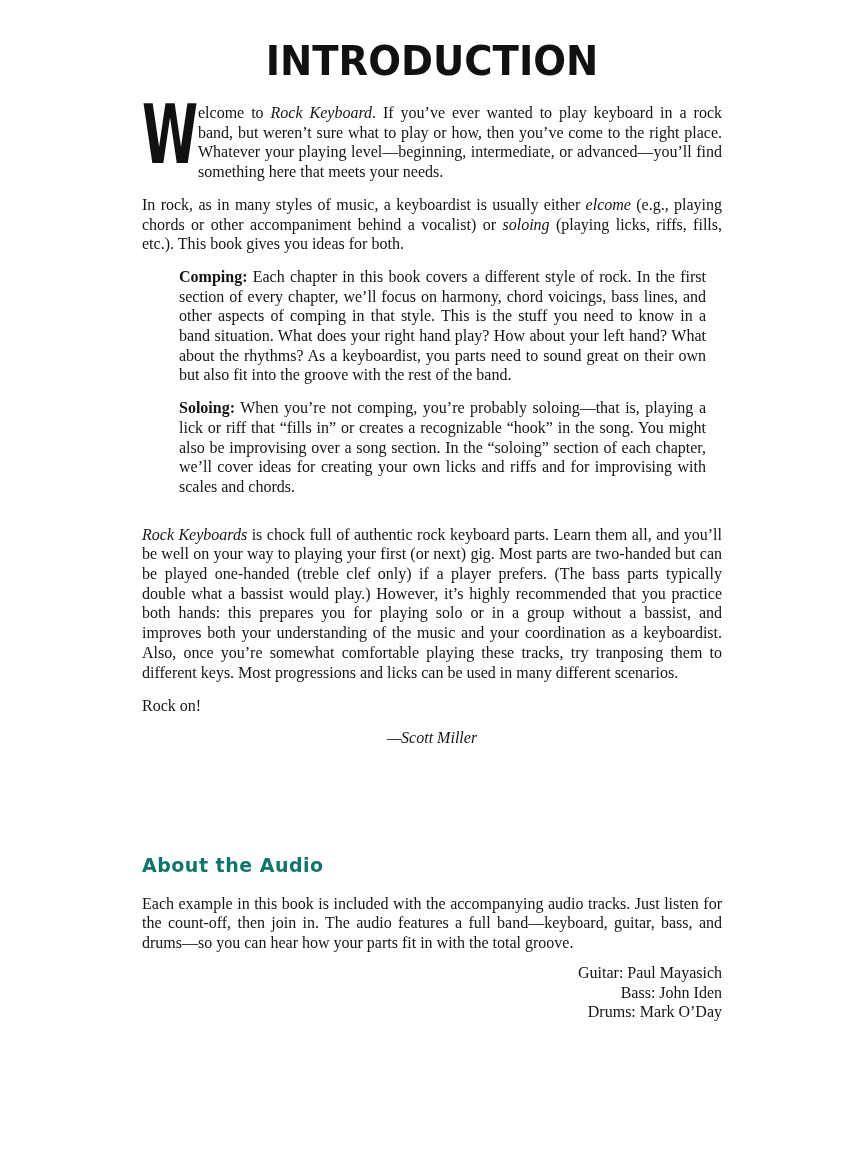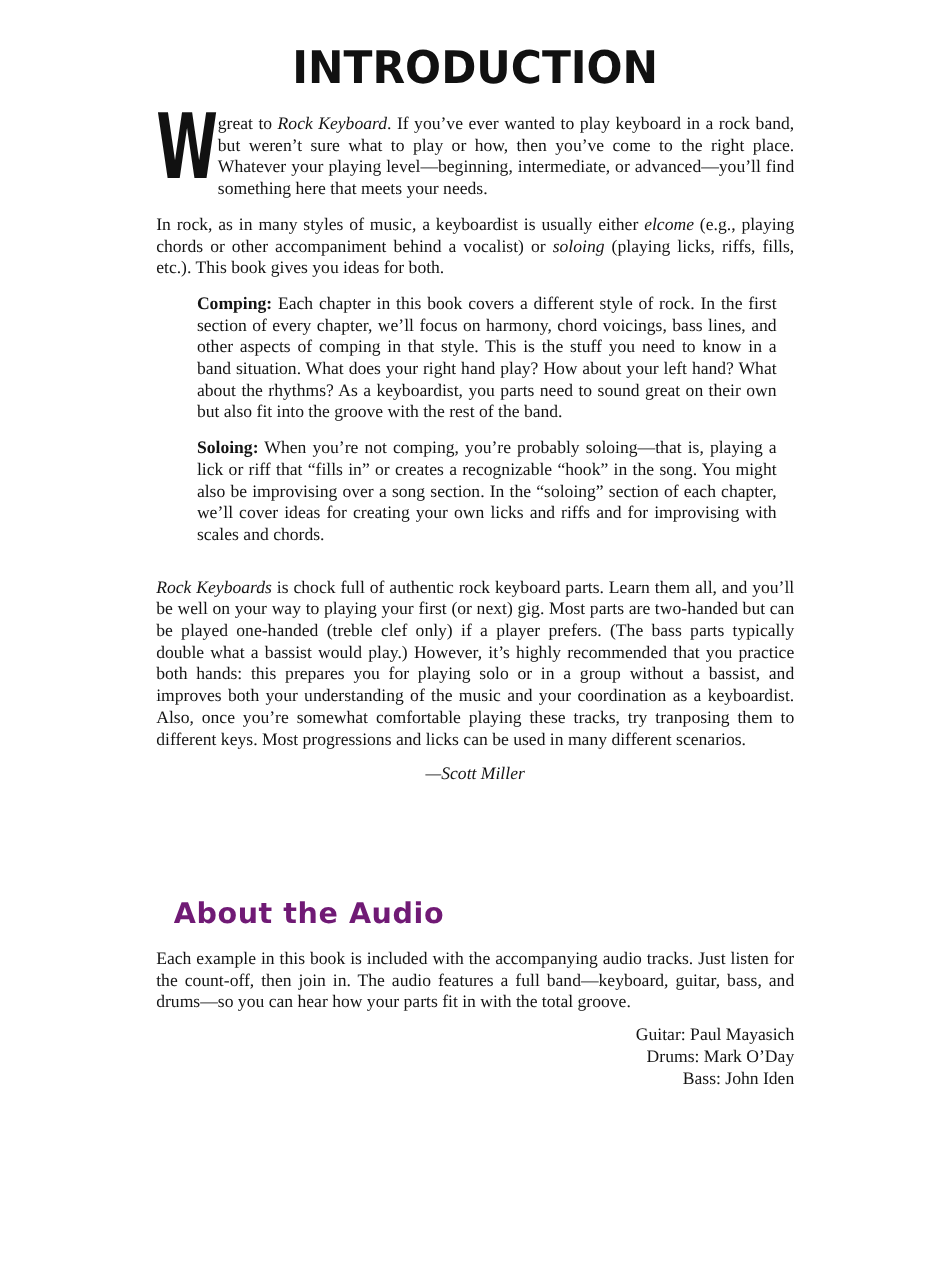--- a/index.html
+++ b/index.html
@@ -54,73 +54,74 @@
     font-size: 82px;
     line-height: normal;
     color: #111111;
     transform: scaleX(0.62);
     transform-origin: 0 0;
   }
   .about { margin-top: 102px; }
   .about-heading {
     font-family: "DejaVu Sans", "Liberation Sans", sans-serif;
     font-weight: bold;
-    font-size: 26px;
+    font-size: 19px;
     line-height: 30px;
     letter-spacing: 0.5px;
-    margin: 16px;
-    color: #701a75;
+    margin: 0;
+    color: #0f766e;
   }
   .about-body { margin-top: 14px; }
   .credits { margin: 10px 0 0 37px; }
   .credit-line { line-height: 19.7px; text-align: right; }
 </style>
 </head>
 <body>
 
 <div class="page">
 
   <h1 class="title">INTRODUCTION</h1>
 
   <section>
 
     <p class="p1">
       <span class="dropcap-box">
           <span class="dropcap-glyph">W</span>
-        </span><span class="run">great to </span><span class="run italic">Rock Keyboard</span><span class="run">. If you’ve ever wanted to play keyboard in a rock band, but weren’t sure what to play or how, then you’ve come to the right place. Whatever your playing level—beginning, intermediate, or advanced—you’ll find something here that meets your needs.</span>
+        </span><span class="run">elcome to </span><span class="run italic">Rock Keyboard</span><span class="run">. If you’ve ever wanted to play keyboard in a rock band, but weren’t sure what to play or how, then you’ve come to the right place. Whatever your playing level—beginning, intermediate, or advanced—you’ll find something here that meets your needs.</span>
     </p>
 
     <p class="p2">
       <span class="run">In rock, as in many styles of music, a keyboardist is usually either </span><span class="run italic">elcome</span><span class="run"> (e.g., playing chords or other accompaniment behind a vocalist) or </span><span class="run italic">soloing</span><span class="run"> (playing licks, riffs, fills, etc.). This book gives you ideas for both.</span>
     </p>
 
     <p class="indent">
       <span class="run bold">Comping:</span><span class="run"> Each chapter in this book covers a different style of rock. In the first section of every chapter, we’ll focus on harmony, chord voicings, bass lines, and other aspects of comping in that style. This is the stuff you need to know in a band situation. What does your right hand play? How about your left hand? What about the rhythms? As a keyboardist, you parts need to sound great on their own but also fit into the groove with the rest of the band.</span>
     </p>
 
     <p class="indent">
       <span class="run bold">Soloing:</span><span class="run"> When you’re not comping, you’re probably soloing—that is, playing a lick or riff that “fills in” or creates a recognizable “hook” in the song. You might also be improvising over a song section. In the “soloing” section of each chapter, we’ll cover ideas for creating your own licks and riffs and for improvising with scales and chords.</span>
     </p>
 
     <p class="p3">
       <span class="run italic">Rock Keyboards</span><span class="run"> is chock full of authentic rock keyboard parts. Learn them all, and you’ll be well on your way to playing your first (or next) gig. Most parts are two-handed but can be played one-handed (treble clef only) if a player prefers. (The bass parts typically double what a bassist would play.) However, it’s highly recommended that you practice both hands: this prepares you for playing solo or in a group without a bassist, and improves both your understanding of the music and your coordination as a keyboardist. Also, once you’re somewhat comfortable playing these tracks, try tranposing them to different keys. Most progressions and licks can be used in many different scenarios.</span>
     </p>
 
+    <p class="closing">Rock on!</p>
 
     <p class="signature">—Scott Miller</p>
 
   </section>
 
   <section class="about">
 
     <h2 class="about-heading">About the Audio</h2>
 
     <p class="about-body">Each example in this book is included with the accompanying audio tracks. Just listen for the count-off, then join in. The audio features a full band—keyboard, guitar, bass, and drums—so you can hear how your parts fit in with the total groove.</p>
 
     <div class="credits">
       <div class="credit-line">Guitar: Paul Mayasich</div>
+      <div class="credit-line">Bass: John Iden</div>
       <div class="credit-line">Drums: Mark O’Day</div>
-      <div class="credit-line">Bass: John Iden</div>
     </div>
 
   </section>
 
 </div>
 
 </body></html>

